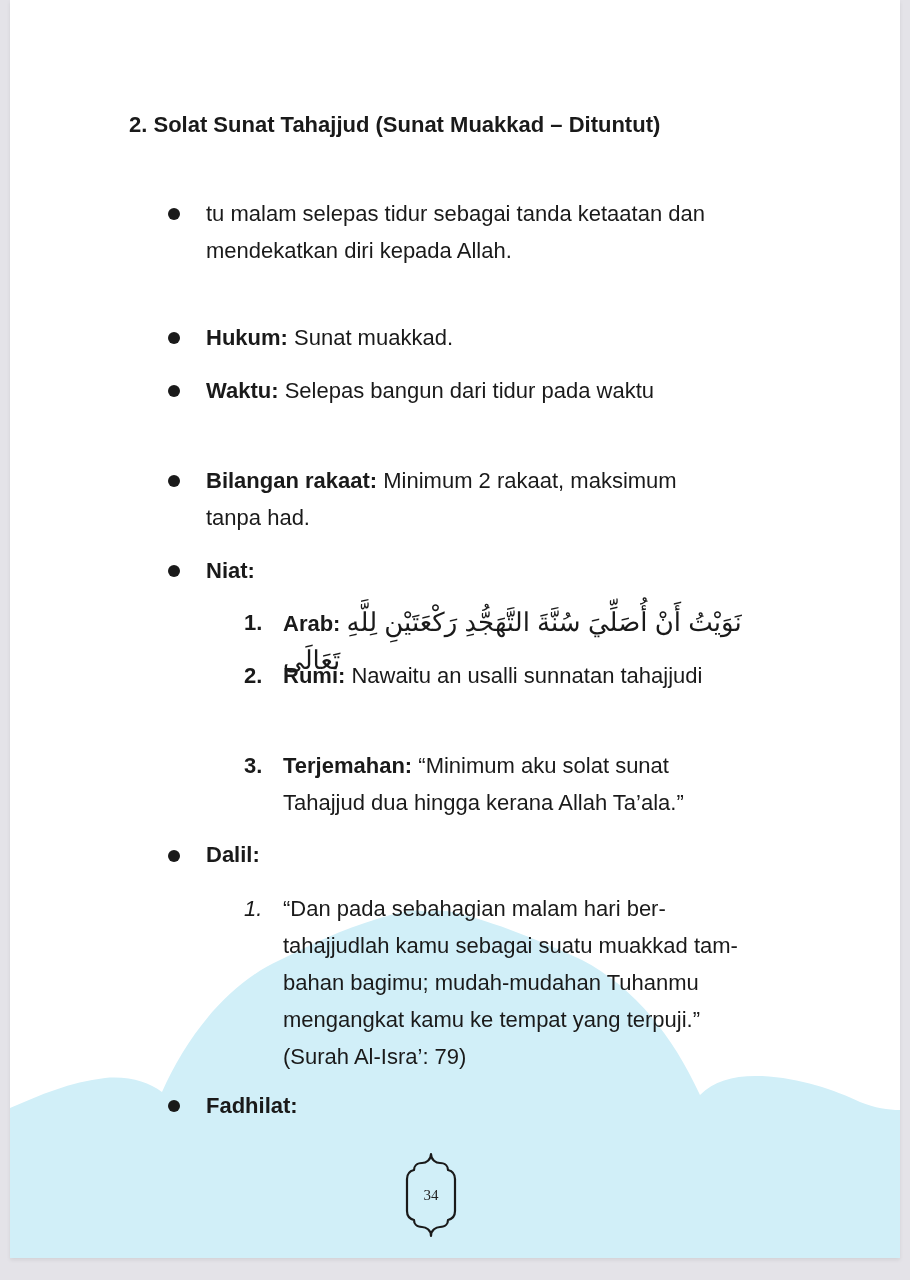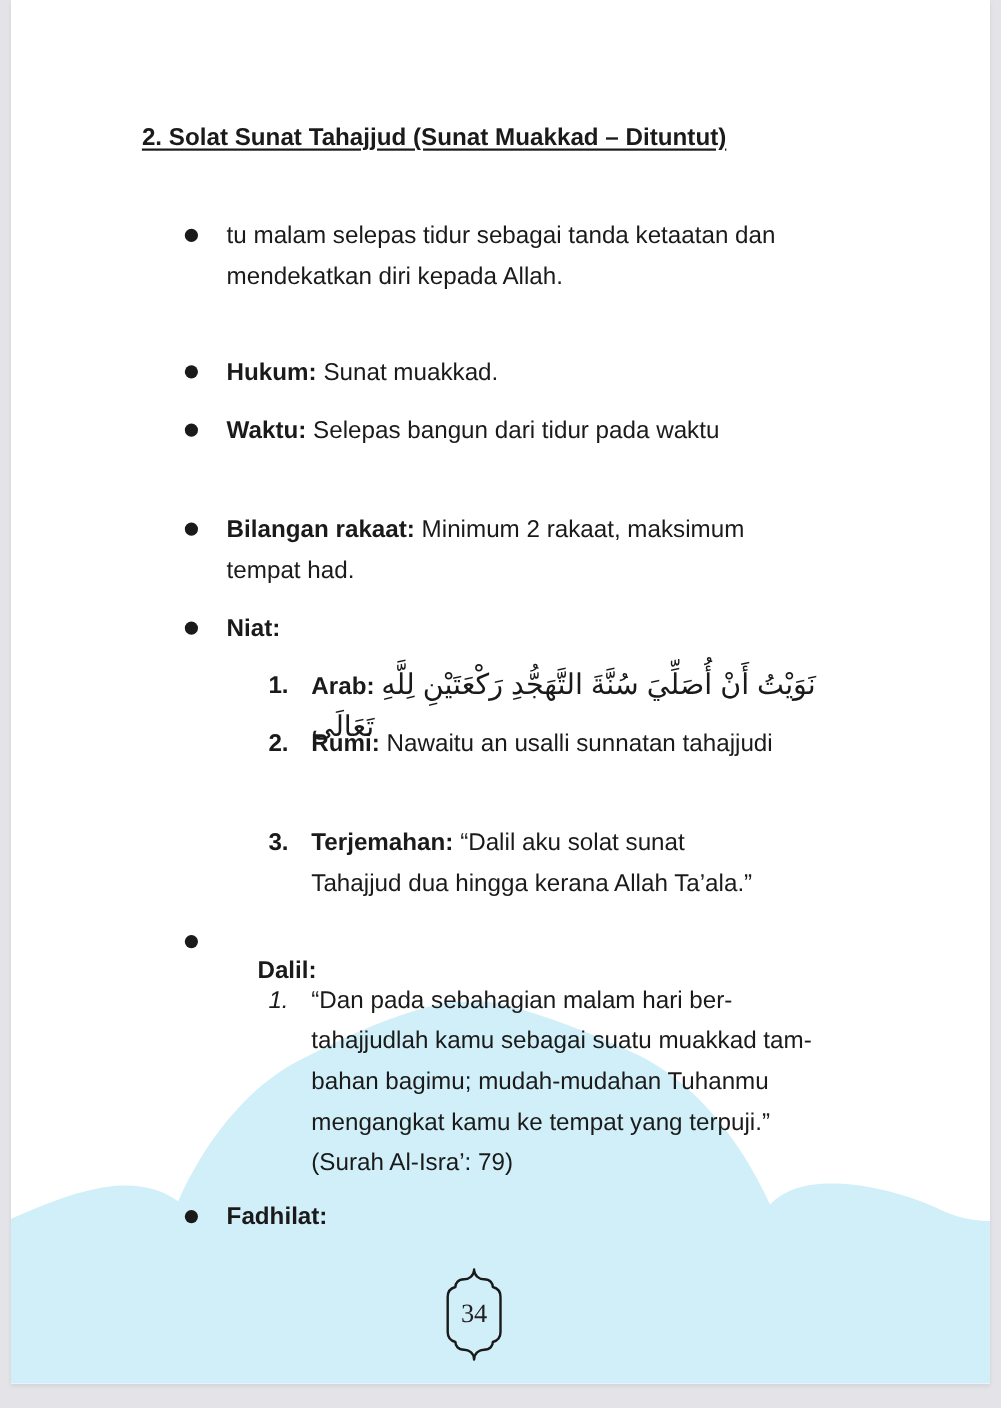--- a/index.html
+++ b/index.html
@@ -31,21 +31,20 @@
     top: 0;
     width: 890px;
     height: 1258px;
   }
   .title {
     position: absolute;
     left: 119px;
     top: 112px;
     font-size: 22px;
     font-weight: bold;
-    text-decoration: underline;
     text-underline-offset: 3px;
     text-decoration-thickness: 2px;
     white-space: nowrap;
   }
   .text {
     font-size: 22px;
     line-height: 37px;
   }
   .bullet {
     position: absolute;
@@ -90,21 +89,21 @@
     height: 86px;
   }
   .page-num {
     position: absolute;
     left: 0; top: 0;
     width: 54px;
     height: 86px;
     line-height: 86px;
     text-align: center;
     font-family: "Liberation Serif", serif;
-    font-size: 24px;
+    font-size: 15px;
     color: #222;
   }
 </style>
 </head>
 <body>
 
 <div class="page">
 
   <svg class="cloud" viewBox="0 0 890 1258" xmlns="http://www.w3.org/2000/svg">
     <path fill="#d1eff8" d="
@@ -137,47 +136,47 @@
   </div>
 
   <div class="bullet" style="top:385px;"></div>
   <div class="item text" style="top:372px;">
     <div><b>Waktu:</b><span> Selepas bangun dari tidur pada waktu</span></div>
   </div>
 
   <div class="bullet" style="top:475px;"></div>
   <div class="item text" style="top:462px;">
     <div><b>Bilangan rakaat:</b><span> Minimum 2 rakaat, maksimum</span></div>
-    <div>tempat had.</div>
+    <div>tanpa had.</div>
   </div>
 
   <div class="bullet" style="top:565px;"></div>
   <div class="item text" style="top:552px;">
     <div><b>Niat:</b></div>
   </div>
 
   <div class="num" style="top:604px;">1.</div>
   <div class="sub text" style="top:604px;">
     <b>Arab:</b>
     <span class="arabic">نَوَيْتُ أَنْ أُصَلِّيَ سُنَّةَ التَّهَجُّدِ رَكْعَتَيْنِ لِلَّهِ تَعَالَى</span>
   </div>
 
   <div class="num" style="top:657px;">2.</div>
   <div class="sub text" style="top:657px;">
     <div><b>Rumi:</b><span class="it"> Nawaitu an usalli sunnatan tahajjudi</span></div>
   </div>
 
   <div class="num" style="top:747px;">3.</div>
   <div class="sub text" style="top:747px;">
-    <div><b>Terjemahan:</b><span> “Dalil aku solat sunat</span></div>
+    <div><b>Terjemahan:</b><span> “Minimum aku solat sunat</span></div>
     <div>Tahajjud dua hingga kerana Allah Ta’ala.”</div>
   </div>
 
   <div class="bullet" style="top:850px;"></div>
-  <div class="item text" style="top:863px;margin-left:28px;">
+  <div class="item text" style="top:836px;">
     <div><b>Dalil:</b></div>
   </div>
 
   <div class="num ital" style="top:890px;">1.</div>
   <div class="sub text" style="top:890px;">
     <div class="it">“Dan pada sebahagian malam hari ber-</div>
     <div class="it">tahajjudlah kamu sebagai suatu muakkad tam-</div>
     <div class="it">bahan bagimu; mudah-mudahan Tuhanmu</div>
     <div class="it">mengangkat kamu ke tempat yang terpuji.”</div>
     <div>(Surah Al-Isra’: 79)</div>

